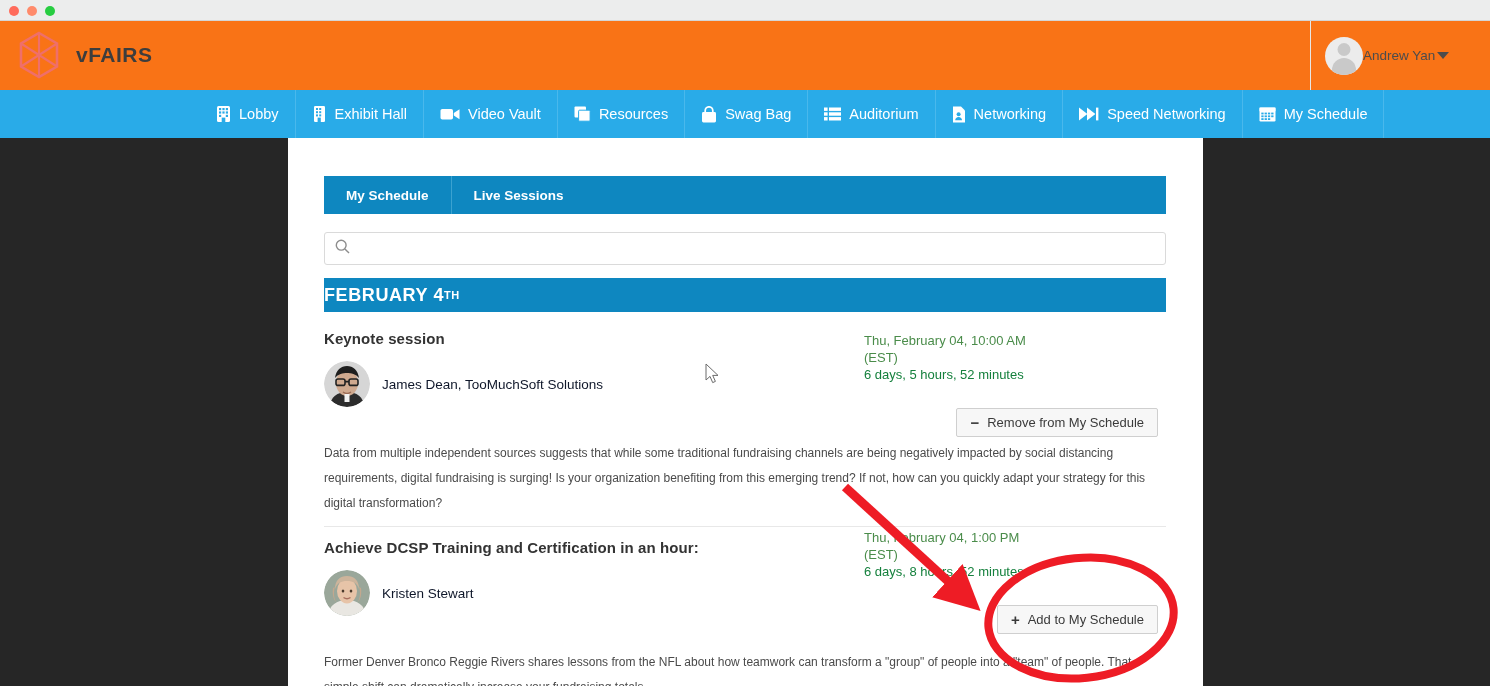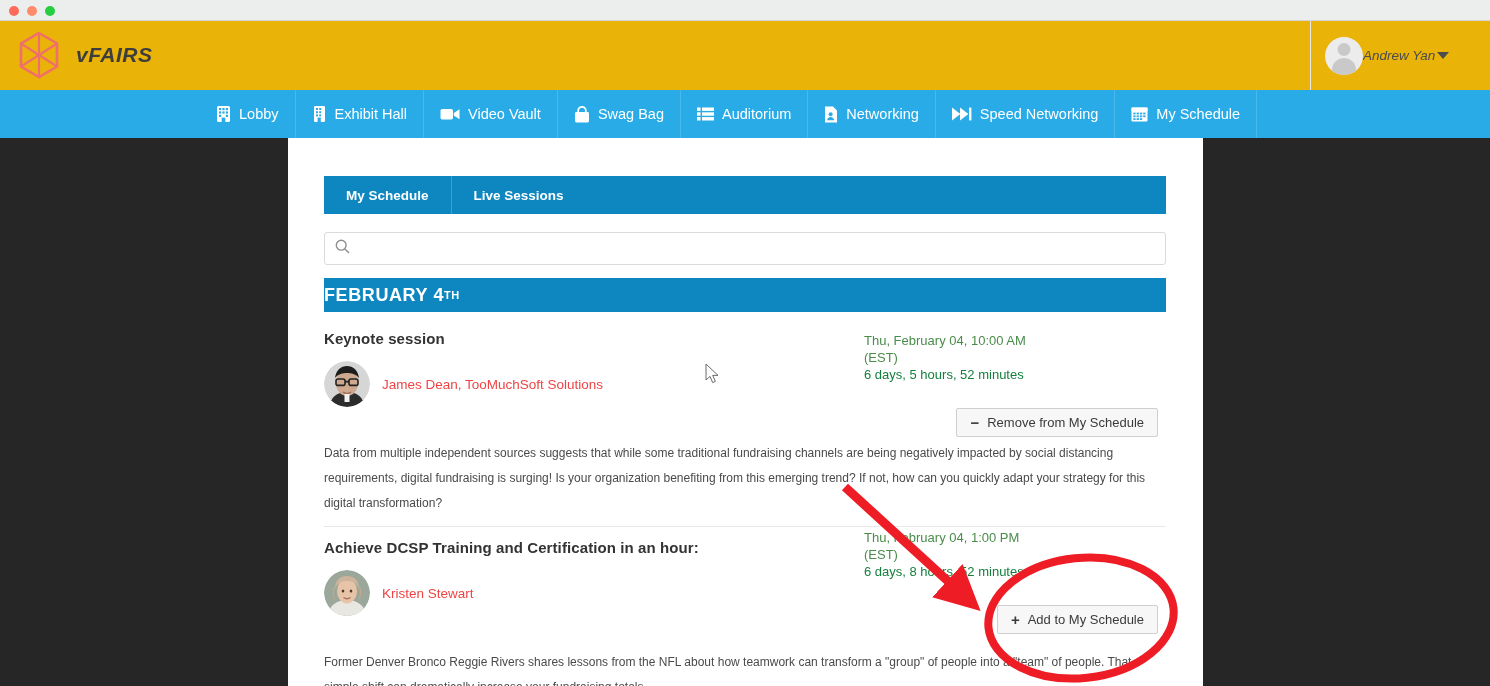--- a/index.html
+++ b/index.html
@@ -18,22 +18,21 @@
   }
   .dots { position: absolute; left: 9px; top: 6px; display: flex; gap: 8px; }
   .dot { width: 10px; height: 10px; border-radius: 50%; }
   .dot.red { background: #ff6b5b; }
   .dot.yellow { background: #ff8b6b; }
   .dot.green { background: #27cd41; }
 
   
   .site-header {
     position: absolute; top: 21px; left: 0; width: 1490px; height: 69px;
-    background: #eab308;
-    font-style: italic;
+    background: #f97316;
   }
   .logo-wrap {
     position: absolute; left: 12px; top: 7px;
     display: flex; align-items: center; gap: 10px;
   }
   .logo-mark { width: 54px; height: 54px; }
   .logo-text {
     font-size: 21px; font-weight: bold; color: #3d3d3d; letter-spacing: 0.5px;
   }
   .user-box {
@@ -125,21 +124,21 @@
   }
   .session.s1 { top: 192px; }
   .session.s2 { top: 388px; border-top: 1px solid #e8e8e8; padding-top: 12px; }
 
   .sess-title {
     font-size: 15px; font-weight: bold; color: #333; letter-spacing: 0.1px;
   }
   .speaker {
     display: flex; align-items: center; gap: 12px; margin-top: 14px;
   }
-  .speaker-name { font-size: 13.5px; color: #ef4444; }
+  .speaker-name { font-size: 13.5px; color: #0f172a; }
   .sp-photo { width: 46px; height: 46px; border-radius: 50%; flex: none; overflow: hidden; }
 
   .sess-when {
     position: absolute; right: 2px; top: 2px; 
     color: #4a8c4a; font-size: 13px; line-height: 17px; width: 300px;
   }
   .sess-when .dur { color: #15803d; }
 
   .sched-btn {
     position: absolute; right: 8px; top: 78px;
@@ -239,20 +238,29 @@
     <div class="nav-item">
       <span class="nav-icon">
         <svg width="20" height="14" viewBox="0 0 20 14">
             <rect x="0.5" y="2" width="12.5" height="10.5" rx="1.8" fill="#fff"></rect>
             <polygon points="13.8,6 19.5,2.2 19.5,12.2 13.8,8.4" fill="#fff"></polygon>
           </svg>
       </span>
       <span>Video Vault</span>
     </div>
 
+    <div class="nav-item">
+      <span class="nav-icon">
+        <svg width="17" height="16" viewBox="0 0 17 16">
+            <rect x="0.5" y="0.5" width="11.5" height="11" rx="1" fill="#fff"></rect>
+            <rect x="4.6" y="4.2" width="11.5" height="11" rx="1" fill="#fff" stroke="#29abe8" stroke-width="1"></rect>
+          </svg>
+      </span>
+      <span>Resources</span>
+    </div>
 
     <div class="nav-item">
       <span class="nav-icon">
         <svg width="16" height="17" viewBox="0 0 16 17">
             <path d="M4.2 6V4.6a3.8 3.8 0 0 1 7.6 0V6" fill="none" stroke="#fff" stroke-width="1.7"></path>
             <rect x="1" y="6" width="14" height="10.5" rx="1.4" fill="#fff"></rect>
           </svg>
       </span>
       <span>Swag Bag</span>
     </div>

